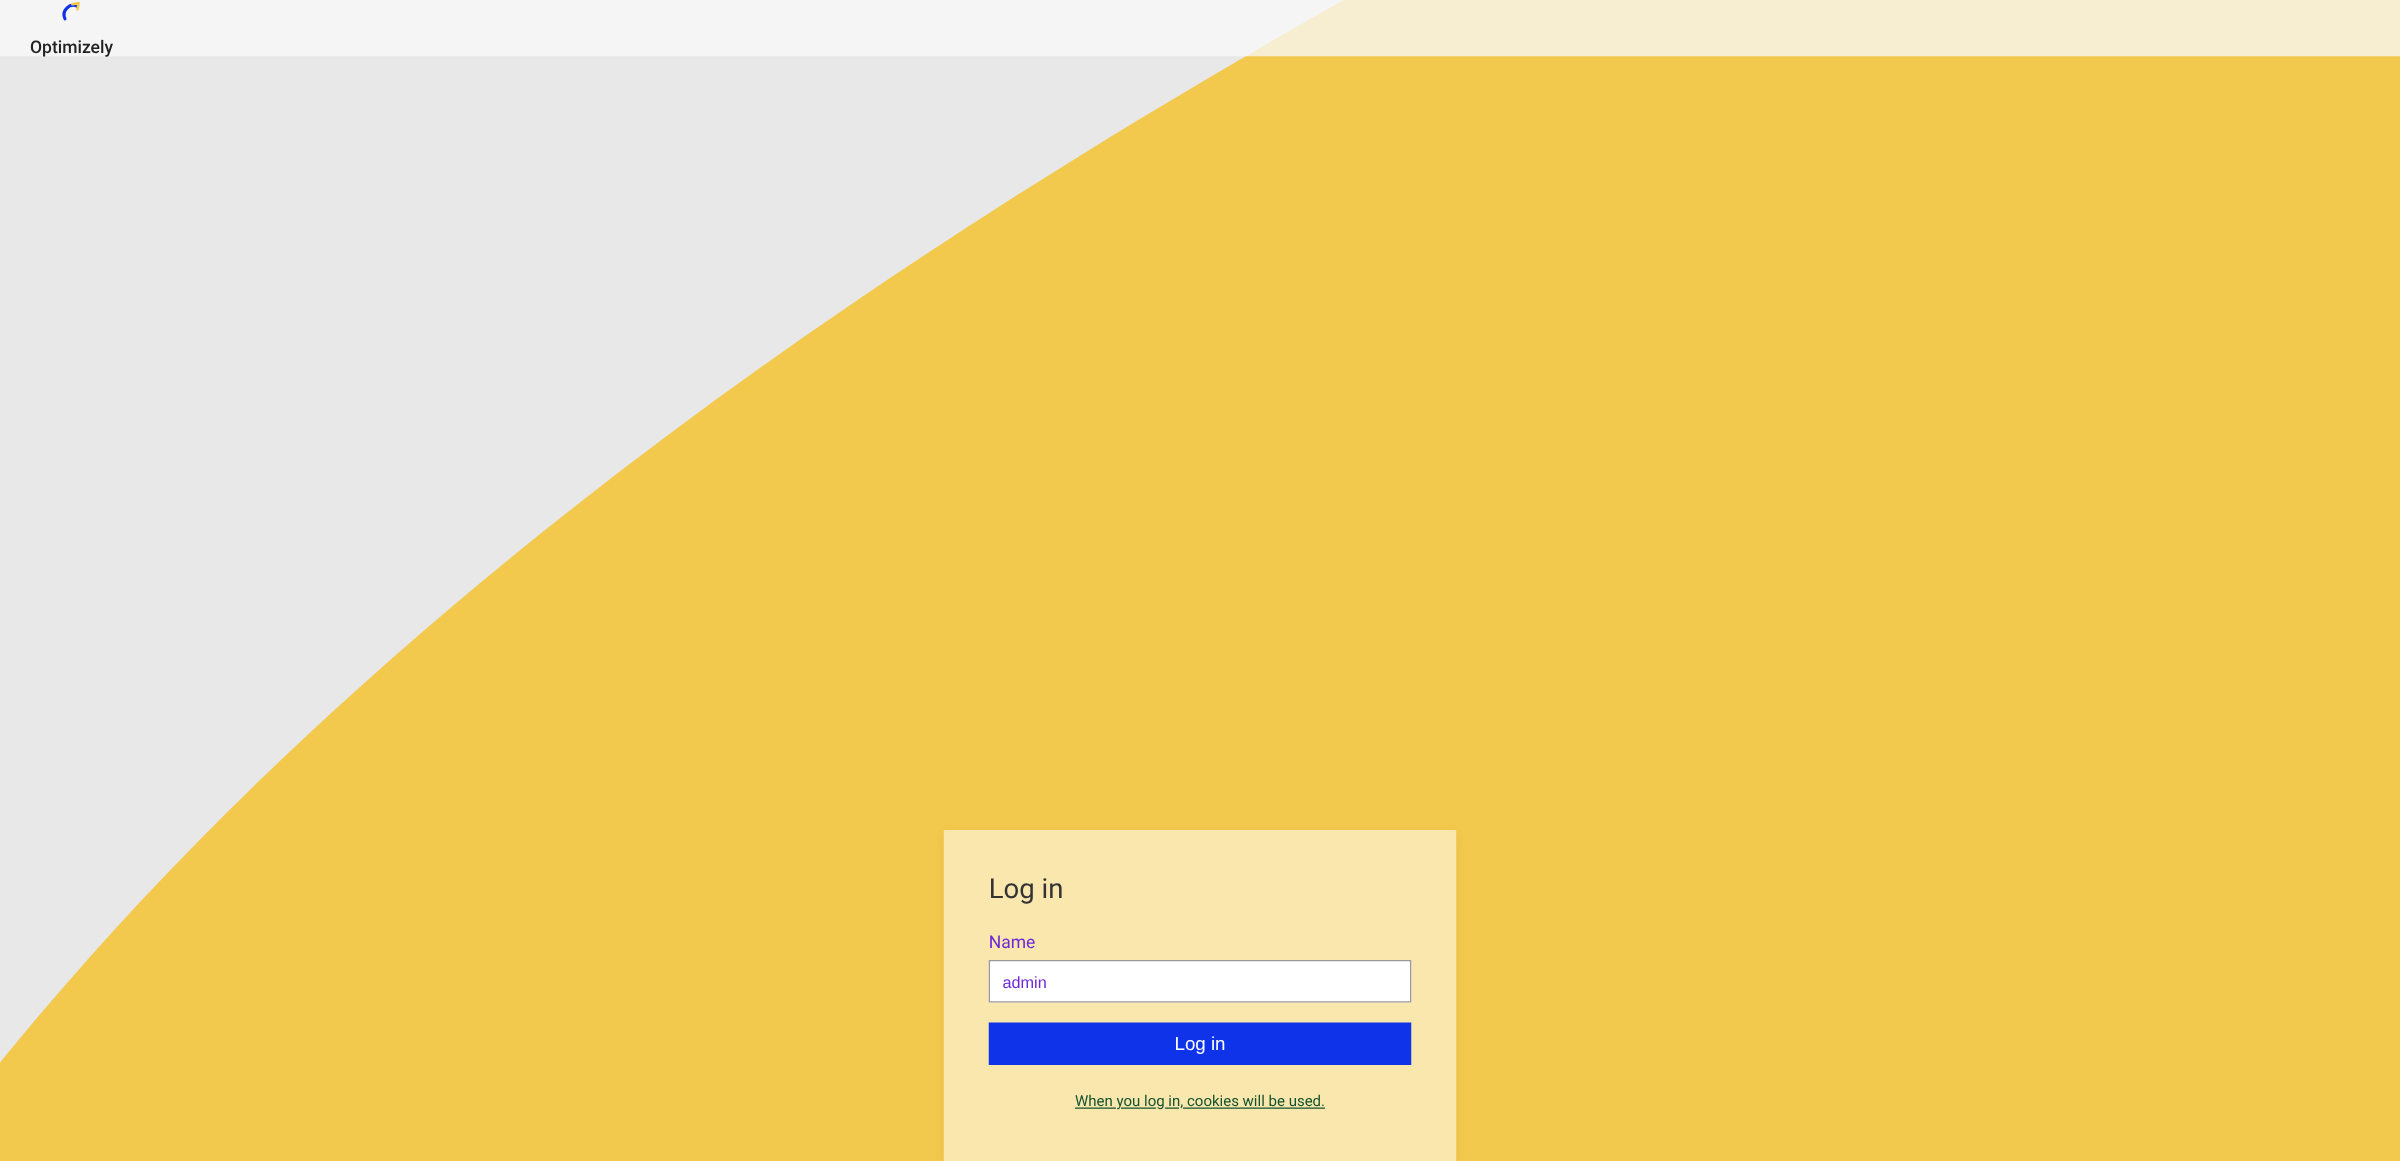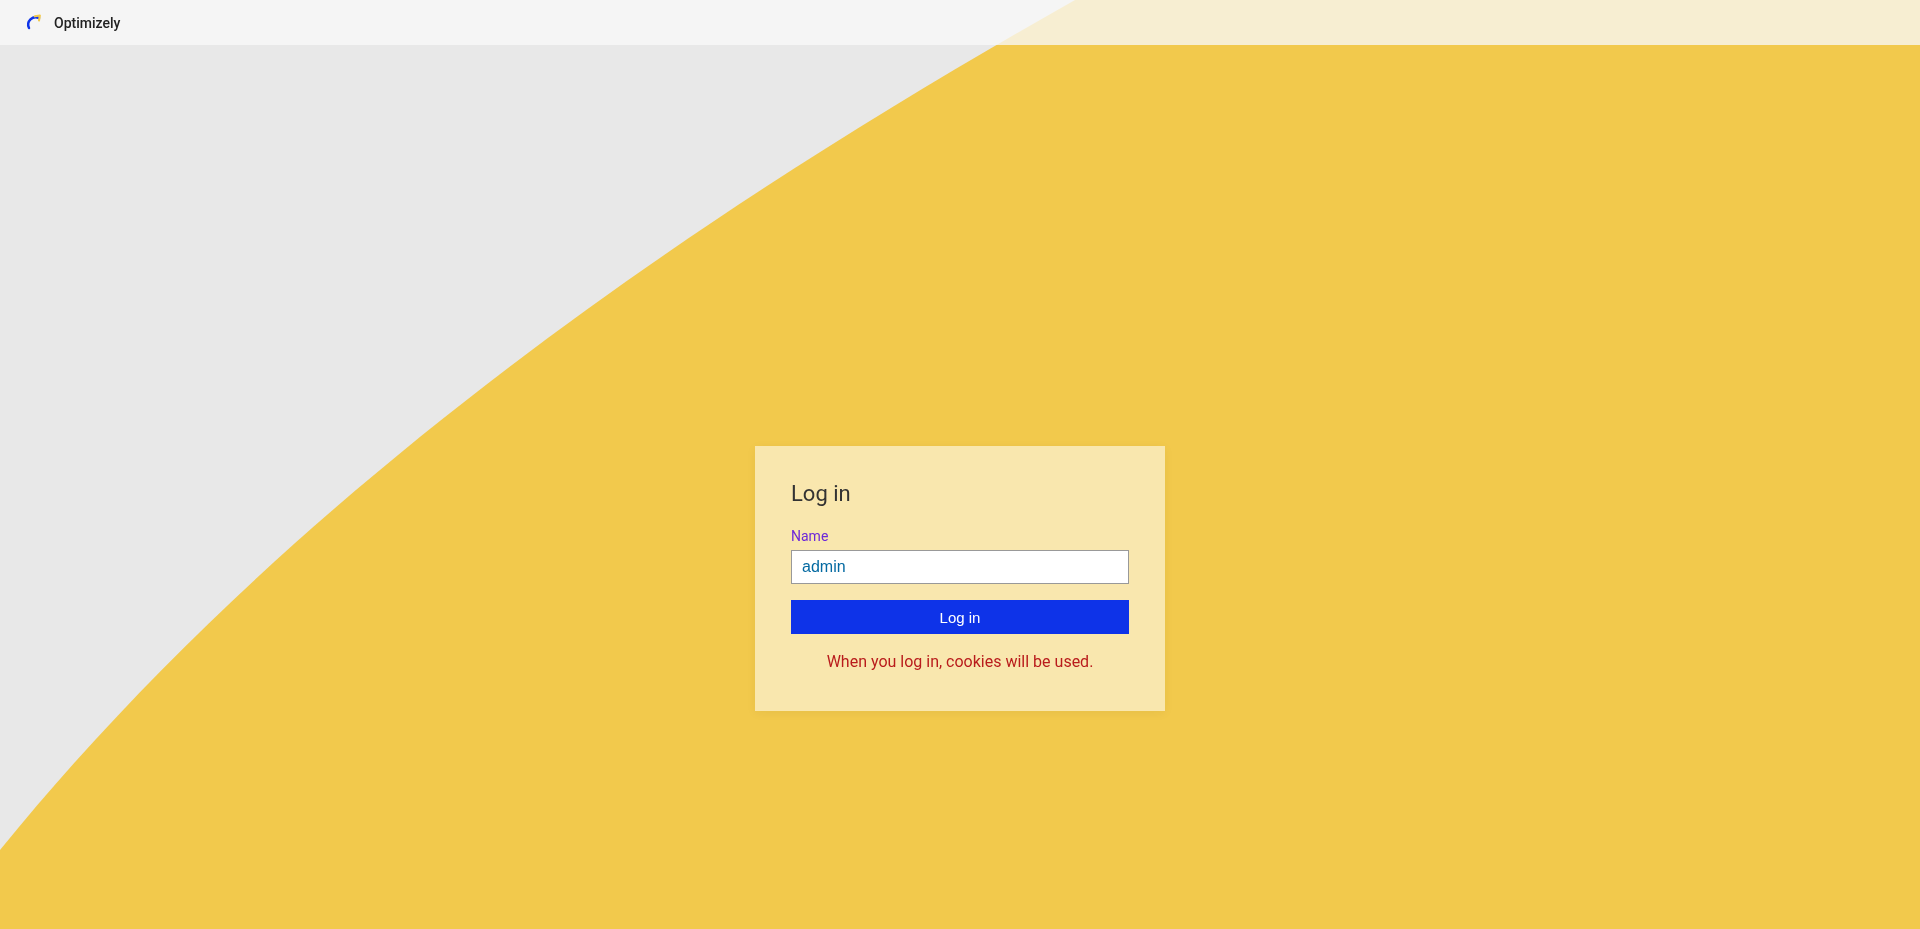--- a/index.html
+++ b/index.html
@@ -33,40 +33,41 @@
       background: rgba(248, 248, 248, 0.78);
       display: flex;
       align-items: center;
       padding: 0 24px;
     }
     
     .logo-wrap {
       display: flex;
       align-items: center;
       gap: 10px;
+      flex-direction: column;
     }
     
     .logo-icon {
       width: 20px;
       height: 20px;
     }
     
     .brand-name {
       font-size: 14px;
       color: #222;
       font-weight: 500;
     }
     
     .main-area {
       position: relative;
       z-index: 1;
       width: 100%;
       height: calc(100% - 45px);
       display: flex;
-      align-items: center;
+      align-items: flex-end;
       justify-content: center;
       padding-top: 183px;
     }
     
     .login-card {
       width: 410px;
       background: rgba(255, 255, 255, 0.55);
       padding: 35px 36px 40px 36px;
       box-shadow: 0 2px 10px rgba(0,0,0,0.05);
     }
@@ -88,44 +89,45 @@
       color: #6d28d9;
       margin-bottom: 6px;
     }
     
     .form-input {
       width: 100%;
       height: 34px;
       padding: 6px 10px;
       border: 1px solid #999;
       background: #fff;
-      font-size: 16px;
-      color: #0369a1;
+      font-size: 13px;
+      color: #6d28d9;
       outline: none;
     }
     
     .login-button {
       width: 100%;
       height: 34px;
       background: #0e33e8;
       color: #fff;
       border: none;
       font-size: 15px;
       cursor: pointer;
       margin-top: 2px;
     }
     
     .cookie-link-wrap {
       text-align: center;
       margin-top: 18px;
     }
     
     .cookie-link {
-      font-size: 16px;
-      color: #b91c1c;
+      font-size: 12px;
+      color: #14532d;
+      text-decoration: underline;
       cursor: pointer;
     }
   </style>
 </head>
 <body>
 
 <svg class="swoosh-bg" viewBox="0 0 1920 929" preserveAspectRatio="none">
   <path d="M 1920 0 L 1075 0 C 720 200, 300 480, 0 850 L 0 929 L 1920 929 Z" fill="#f2c94c"></path>
 </svg>
 

